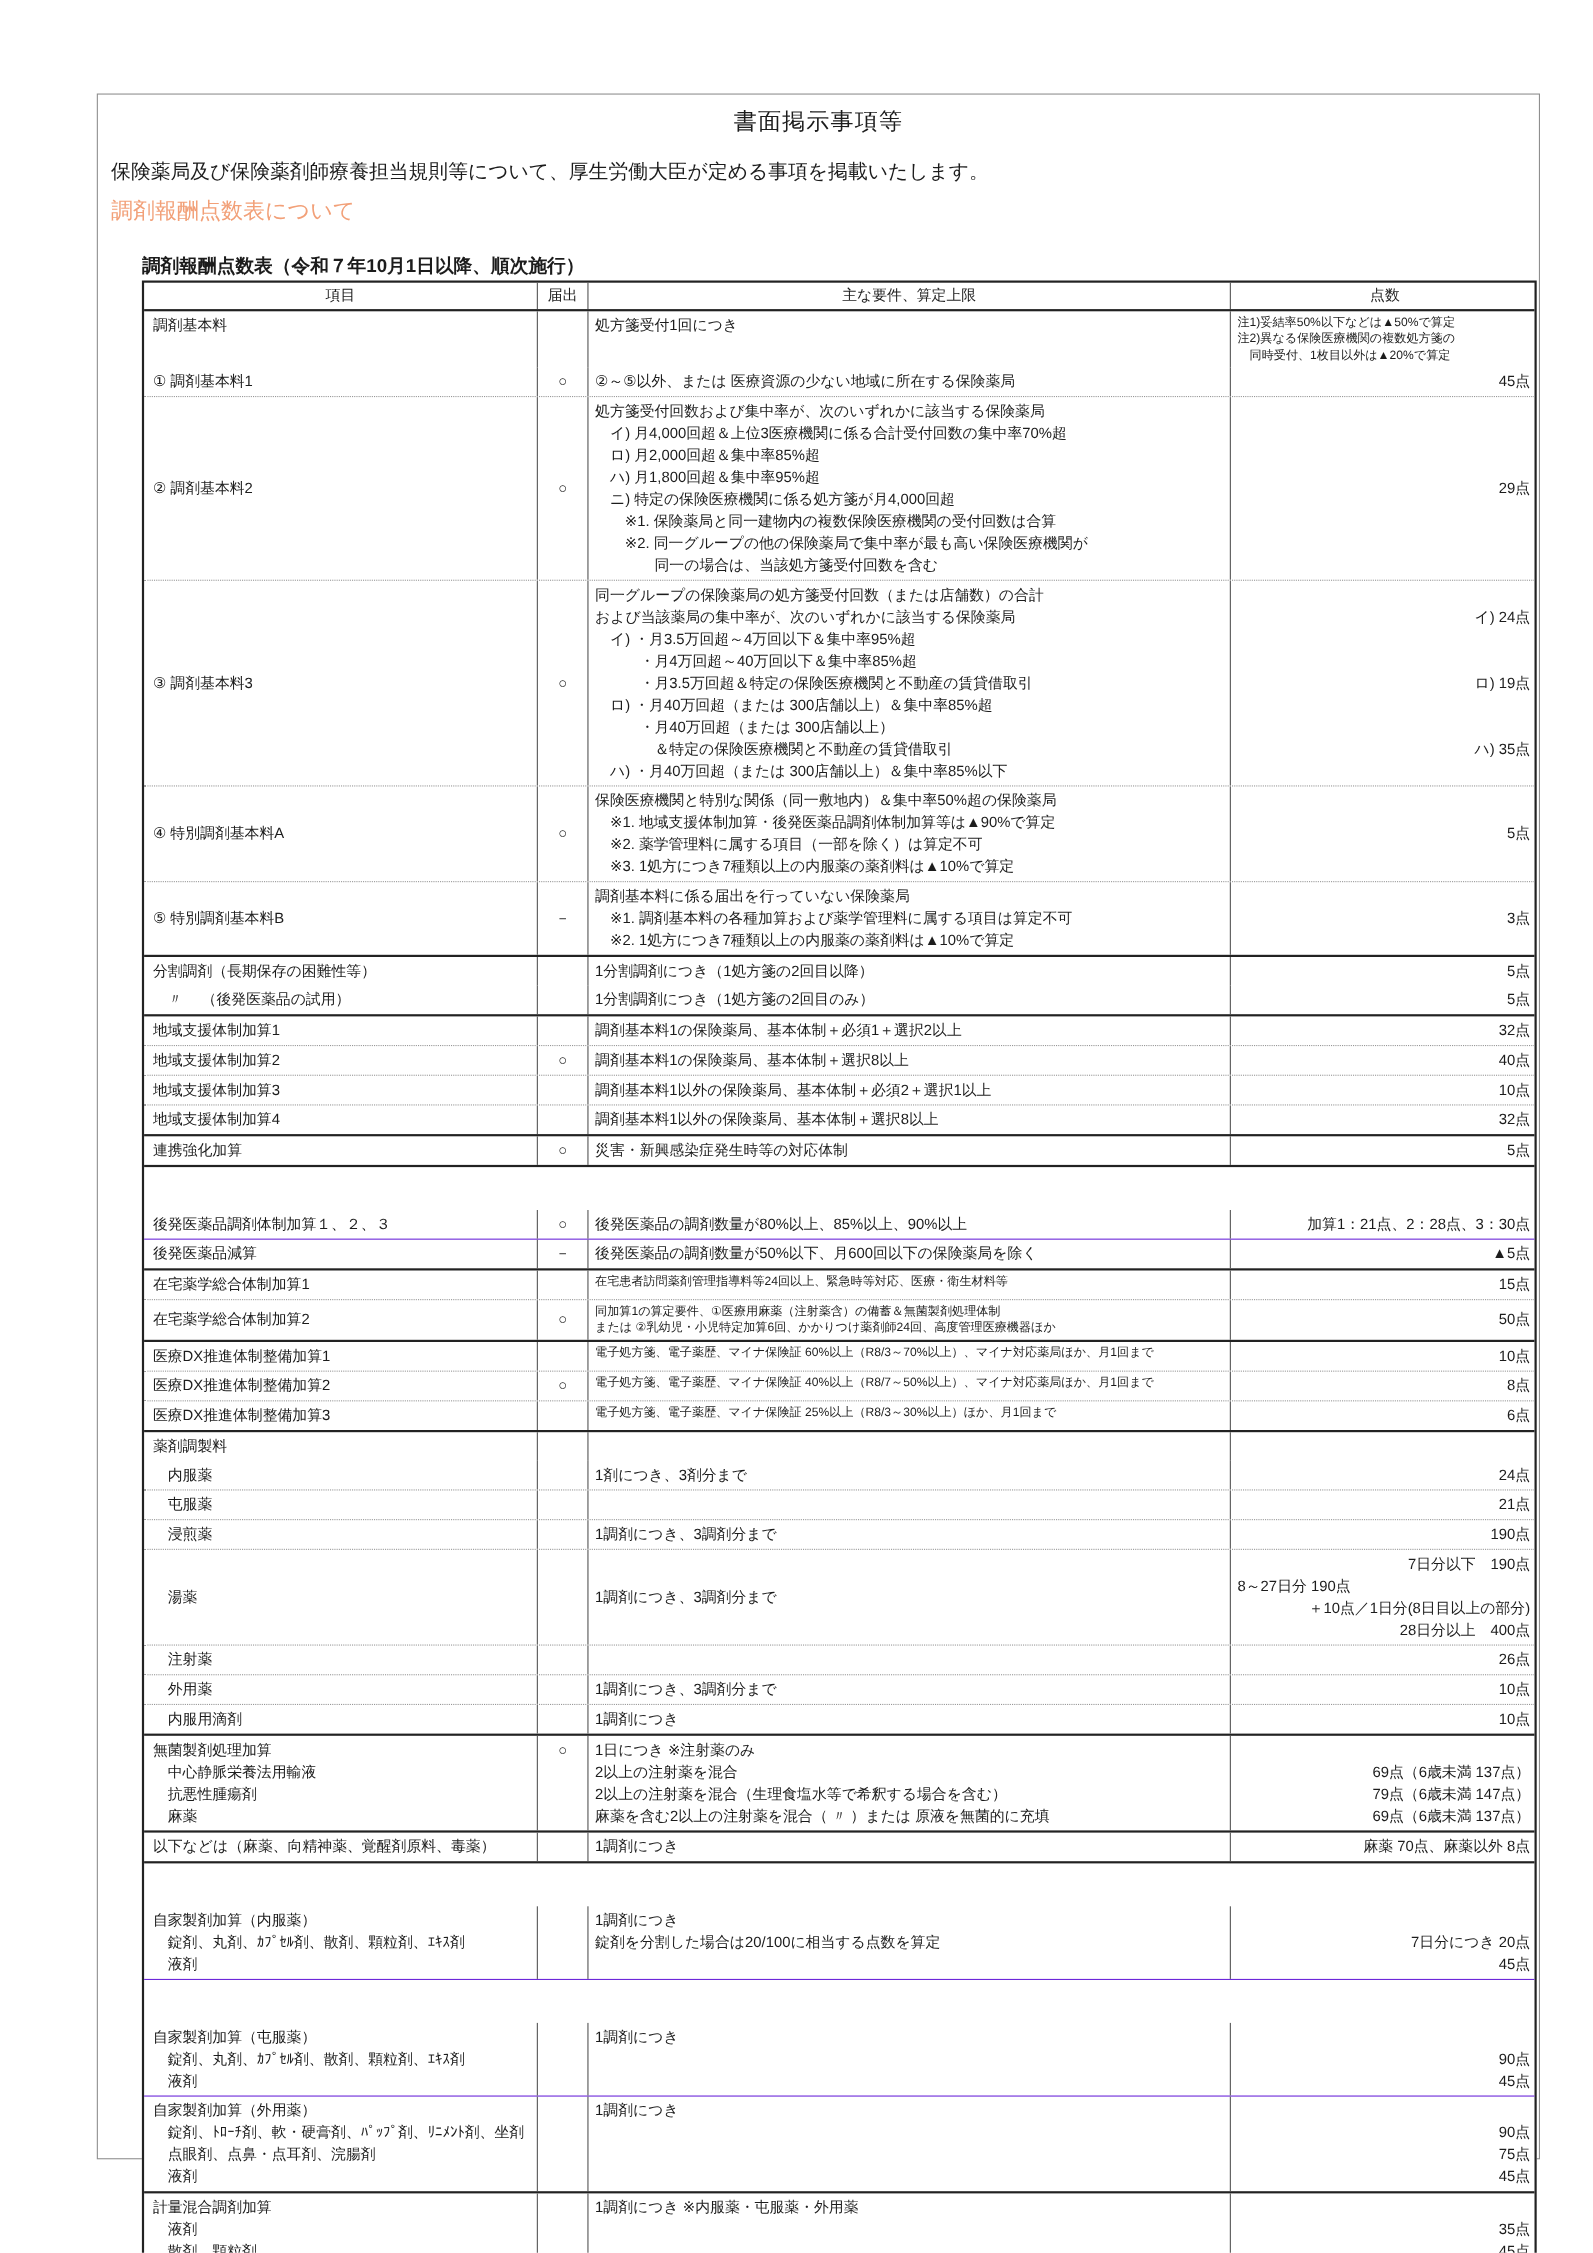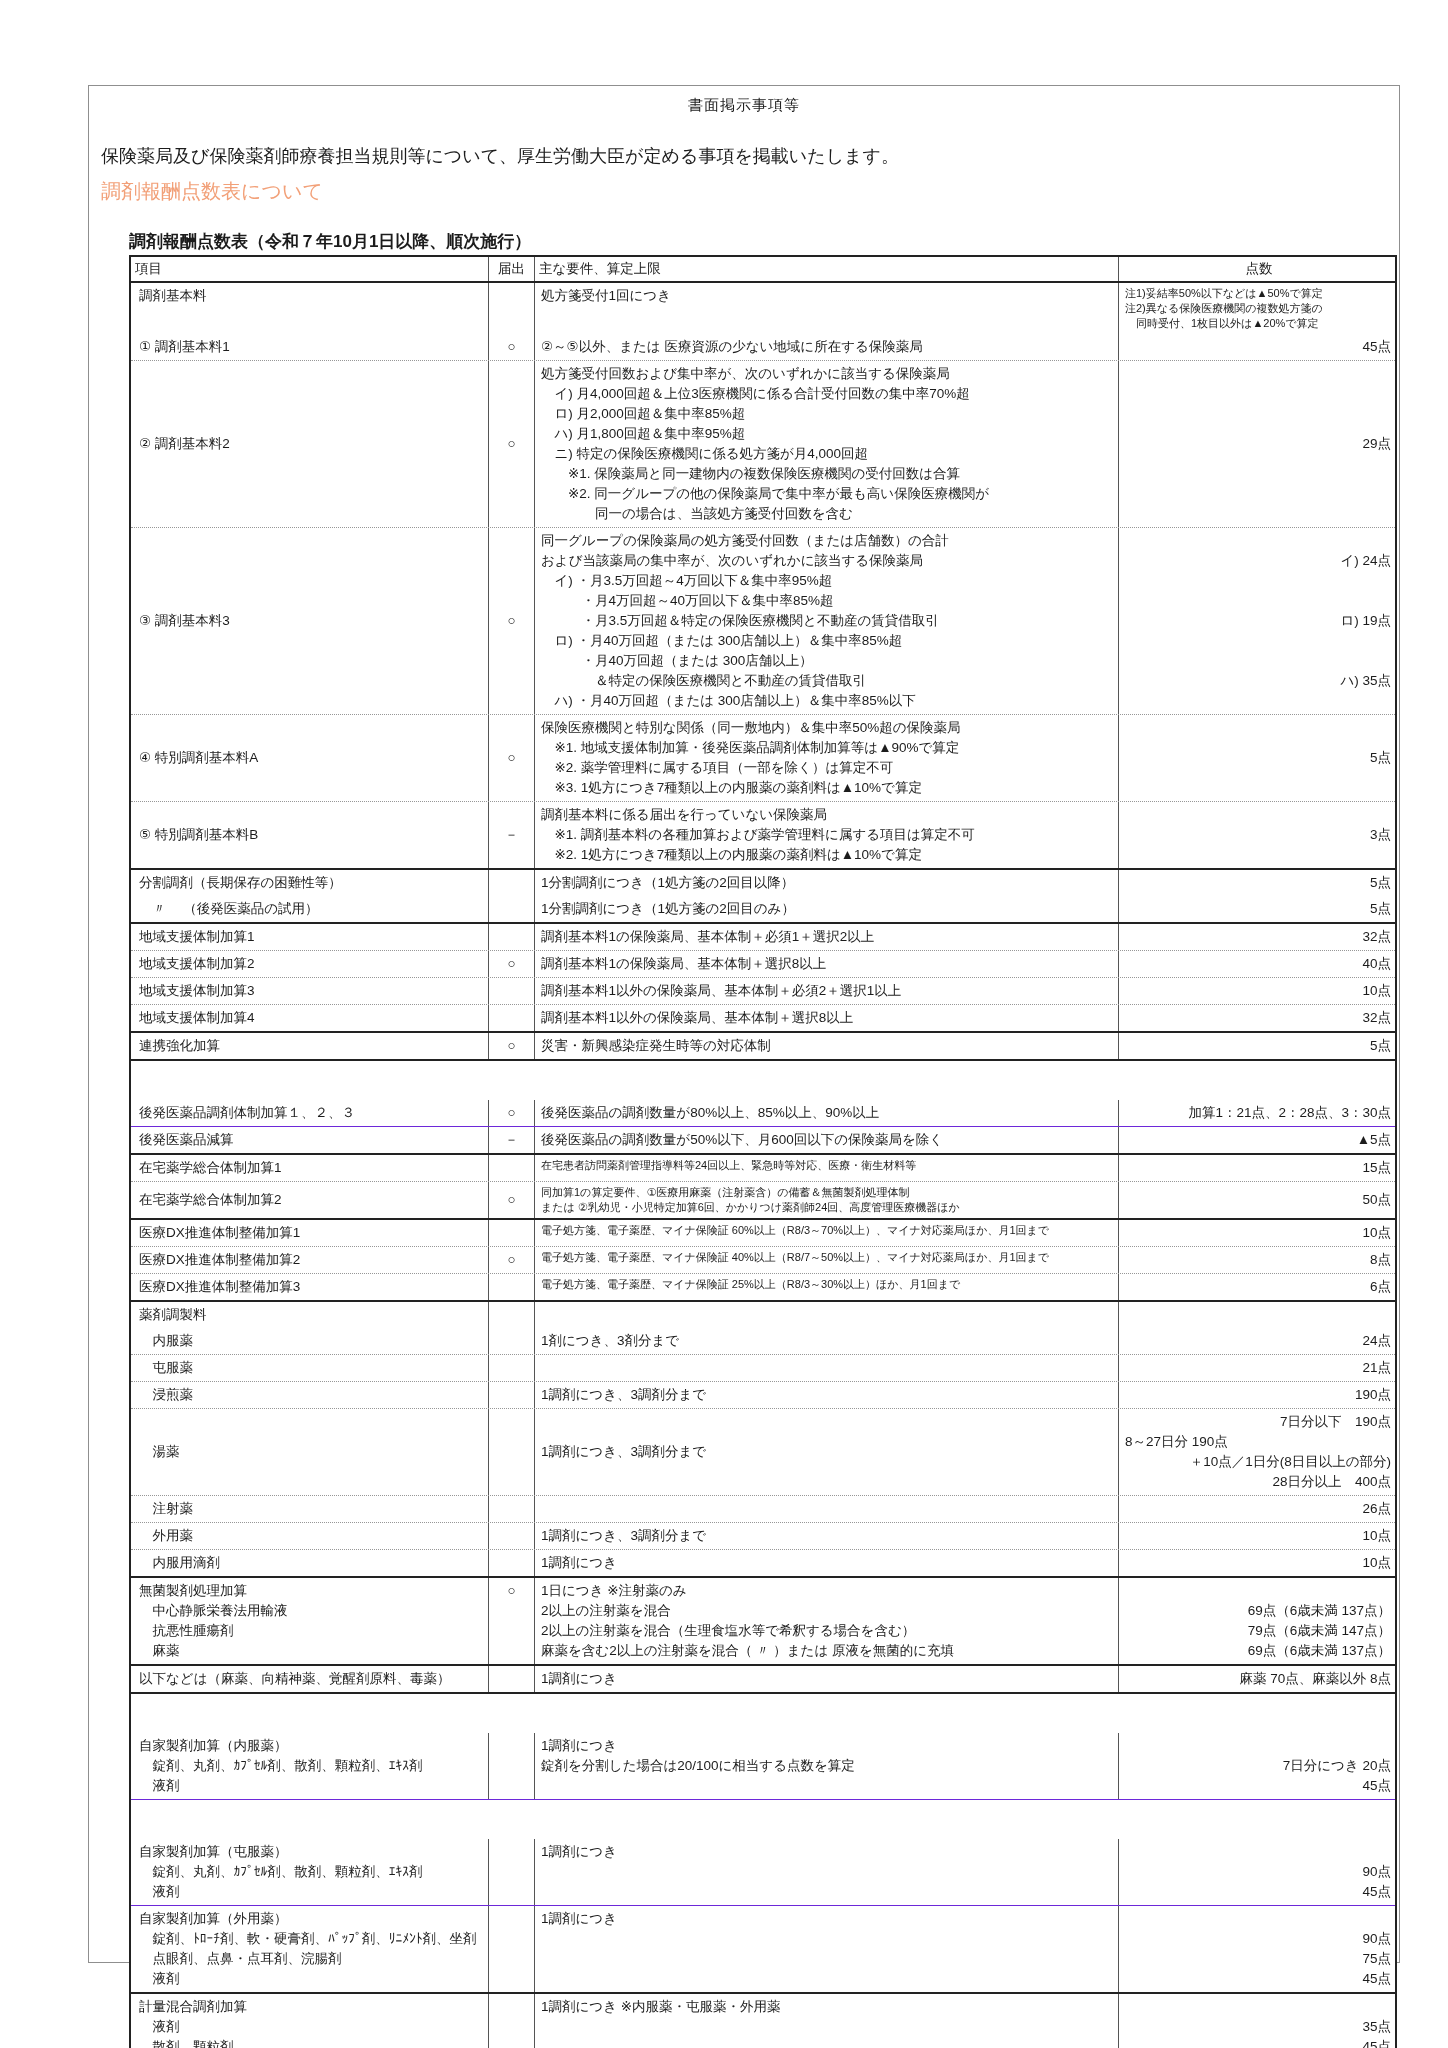--- a/index.html
+++ b/index.html
@@ -7,36 +7,36 @@
     width:1448px;height:2048px;background:#ffffff;position:relative;
     font-family:"Liberation Sans","DejaVu Sans",sans-serif;color:#1c1c1c;
     -webkit-font-smoothing:antialiased;
   }
   .page-border{
     position:absolute;left:88px;top:85px;width:1312px;height:1878px;
     border:1px solid #8f8f8f;background:#fff;box-sizing:border-box;
   }
   .doc-title{
     position:absolute;left:0;top:10px;width:100%;text-align:center;
-    font-size:15px;letter-spacing:1px;
+    font-size:21px;letter-spacing:1px;
   }
   .intro{
     position:absolute;left:12px;top:58px;width:1260px;font-size:18px;
   }
   .report-link{
     position:absolute;left:12px;top:92px;font-size:20px;cursor:pointer;
   }
   .table-wrap{position:absolute;left:40px;top:144px;width:1268px;}
   .table-title{font-size:17px;font-weight:bold;margin:0 0 2px 0;}
   .table-sub{display:flex;justify-content:space-between;align-items:flex-end;margin-bottom:2px;}
   .section-label{font-size:15px;}
   .credit{font-size:11px;color:#333;}
   .feetable{border:2px solid #222;box-sizing:border-box;background:#fff;}
   .trow{display:grid;grid-template-columns:358px 46px 584px 280px;align-items:stretch;}
-  .thead .cell{font-size:13.5px;text-align:left;padding:3px 4px;}
+  .thead .cell{font-size:13.5px;text-align:center;padding:3px 4px;}
   .thead{border-bottom:2px solid #222;}
   .cell{box-sizing:border-box;}
   .c-item,.c-mark,.c-req{border-right:1px solid #555;}
   .c-item{padding:3px 4px 3px 8px;display:flex;flex-direction:column;}
   .c-mark{padding:3px 0;display:flex;flex-direction:column;align-items:center;}
   .c-req{padding:3px 4px 3px 6px;display:flex;flex-direction:column;}
   .c-pts{padding:3px 8px 3px 6px;display:flex;flex-direction:column;}
   .v-top{justify-content:flex-start;}
   .v-center{justify-content:center;}
   .v-around{justify-content:space-around;}

